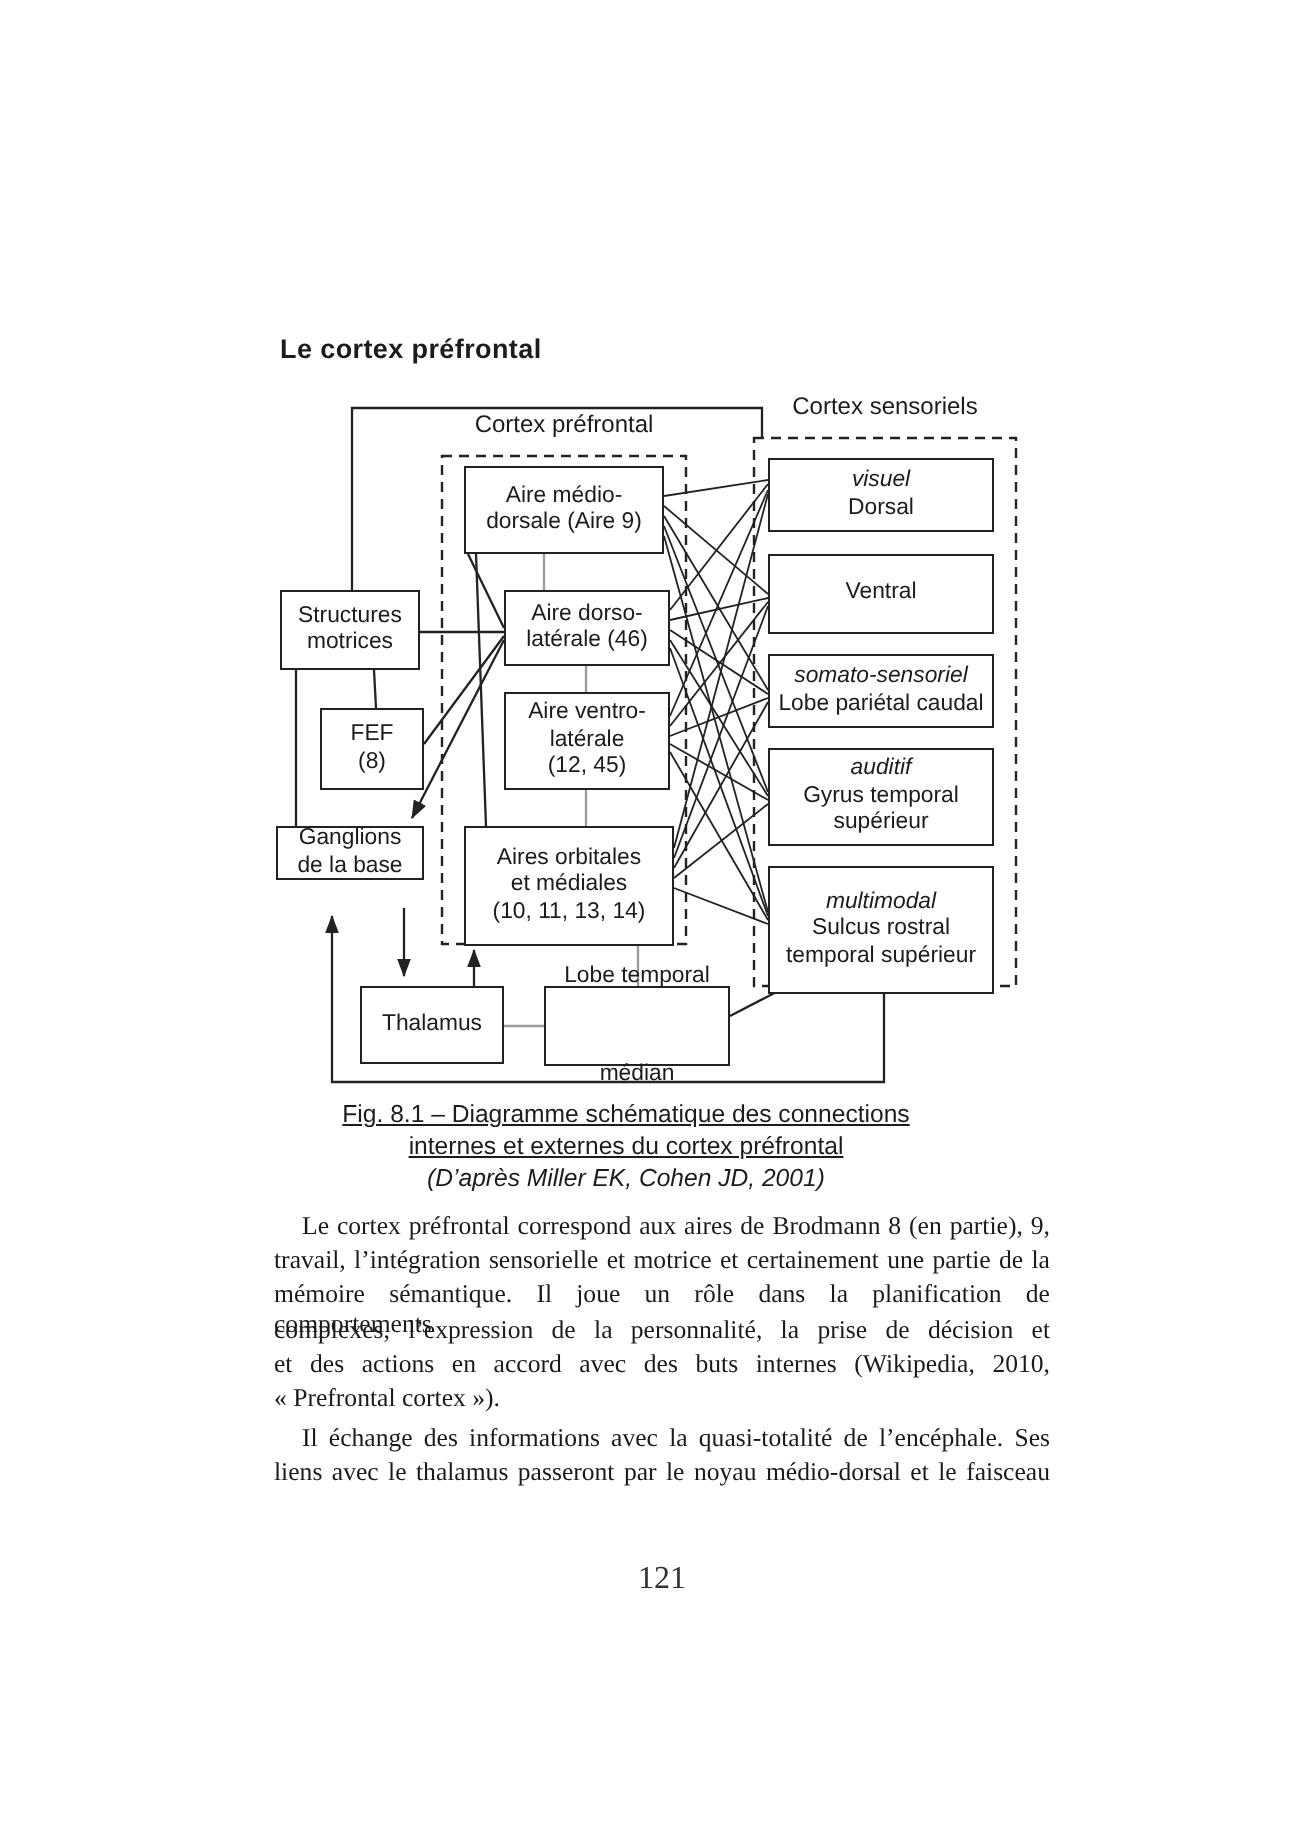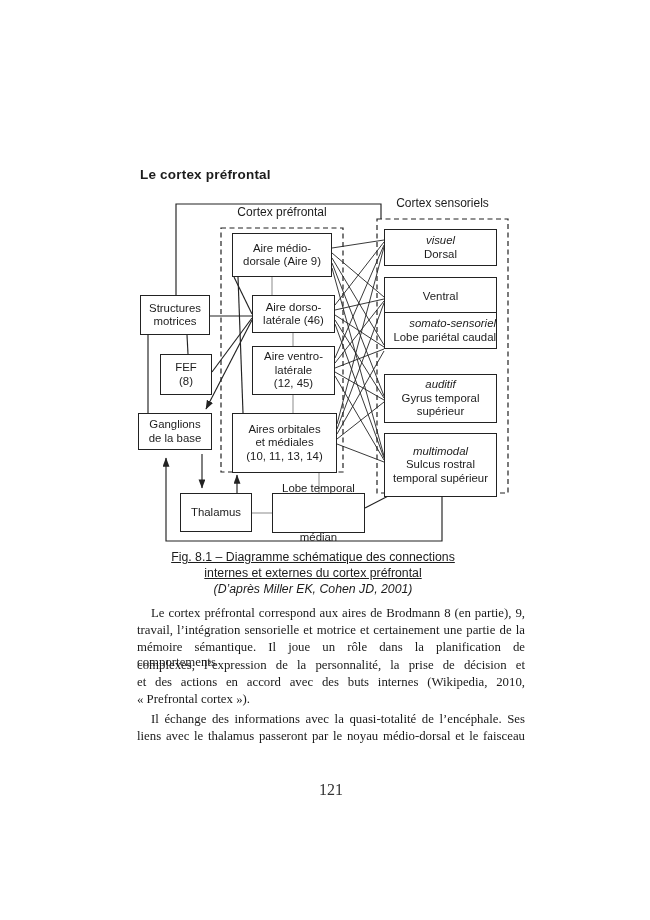--- a/index.html
+++ b/index.html
@@ -89,21 +89,21 @@
   <div class="glabel" style="left:377px;top:196px;width:131px;">Cortex sensoriels</div>
 
   <div class="dbox" style="left:140px;top:295px;width:70px;height:40px;">
     <span>Structures</span>
     <span>motrices</span>
   </div>
   <div class="dbox" style="left:160px;top:354px;width:52px;height:41px;">
     <span>FEF</span>
     <span>(8)</span>
   </div>
-  <div class="dbox" style="left:138px;top:413px;width:74px;height:37px;">
+  <div class="dbox" style="left:138px;top:413px;width:74px;height:27px;">
     <span>Ganglions</span>
     <span>de la base</span>
   </div>
 
   <div class="dbox" style="left:232px;top:233px;width:100px;height:44px;">
     <span>Aire médio-</span>
     <span>dorsale (Aire 9)</span>
   </div>
   <div class="dbox" style="left:252px;top:295px;width:83px;height:38px;">
     <span>Aire dorso-</span>
@@ -128,21 +128,21 @@
     <span>médian</span>
   </div>
 
   <div class="dbox" style="left:384px;top:229px;width:113px;height:37px;">
     <span class="em">visuel</span>
     <span>Dorsal</span>
   </div>
   <div class="dbox" style="left:384px;top:277px;width:113px;height:40px;">
     <span>Ventral</span>
   </div>
-  <div class="dbox" style="left:384px;top:312px;width:113px;height:37px;align-items:flex-end;">
+  <div class="dbox" style="left:384px;top:327px;width:113px;height:37px;">
     <span class="em">somato-sensoriel</span>
     <span>Lobe pariétal caudal</span>
   </div>
   <div class="dbox" style="left:384px;top:374px;width:113px;height:49px;">
     <span class="em">auditif</span>
     <span>Gyrus temporal</span>
     <span>supérieur</span>
   </div>
   <div class="dbox" style="left:384px;top:433px;width:113px;height:64px;">
     <span class="em">multimodal</span>

